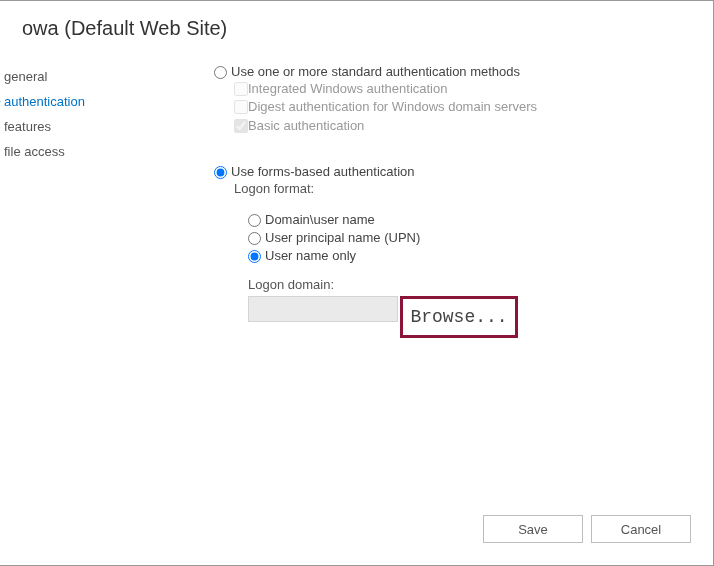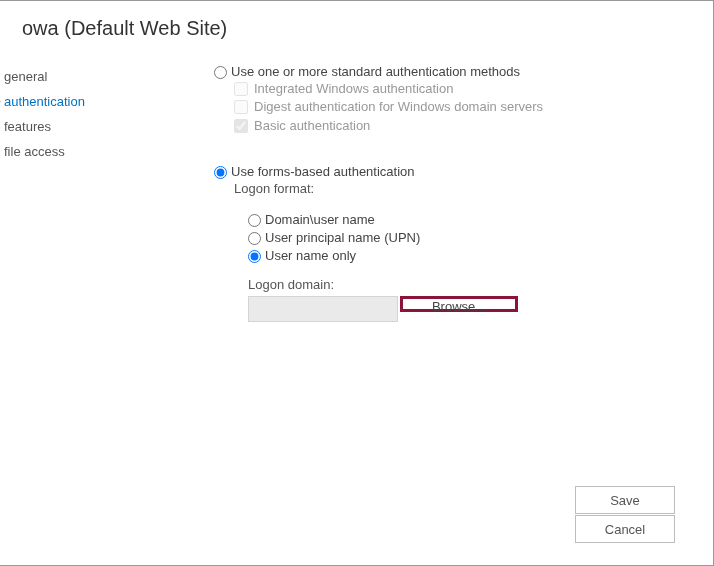--- a/index.html
+++ b/index.html
@@ -55,21 +55,20 @@
       width: 13px; height: 13px;
     }
     .radio-row label { color: #444; }
     .sub {
       padding-left: 20px;
       margin-top: 2px;
     }
     .check-row {
       display: flex;
       align-items: flex-start;
-      gap: 6px;
       margin: 2px 0;
       max-width: 320px;
     }
     .check-row input[type=checkbox] {
       width: 14px; height: 14px;
       margin-top: 1px;
       accent-color: #888;
     }
     .check-row input[type=checkbox]:disabled {
       opacity: 0.6;
@@ -99,36 +98,35 @@
     .logon-domain-input {
       width: 150px;
       height: 26px;
       background: #eaeaea;
       border: 1px solid #d4d4d4;
       padding: 0 6px;
       font-family: inherit;
       font-size: 13px;
     }
     .browse-btn {
-      height: 16px;
+      height: 42px;
       min-width: 118px;
       border: 3px solid #8a1538;
       background: #fff;
       color: #444;
-      font-family: Liberation Sans, sans-serif;
-      font-size: 13px;
+      font-family: Liberation Mono, monospace;
+      font-size: 18px;
       cursor: pointer;
     }
     .footer {
       position: absolute;
-      right: 38px;
+      right: 22px;
       bottom: 22px;
       display: flex;
-      gap: 1px;
-      flex-direction: column;
+      gap: 8px;
     }
     .footer button {
       width: 100px;
       height: 28px;
       border: 1px solid #bdbdbd;
       background: #fff;
       color: #555;
       font-family: inherit;
       font-size: 13px;
       cursor: pointer;

